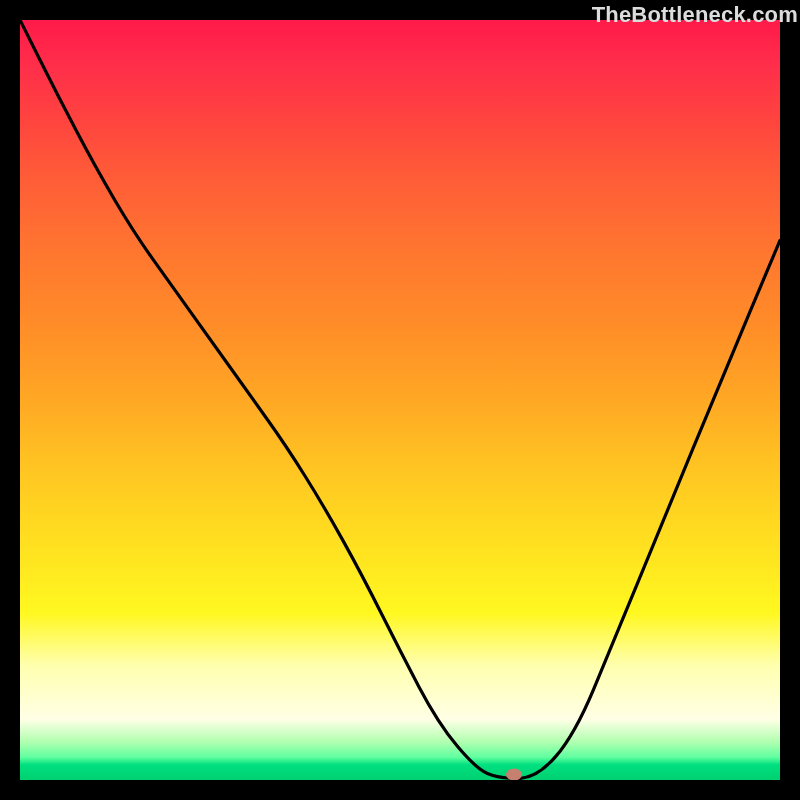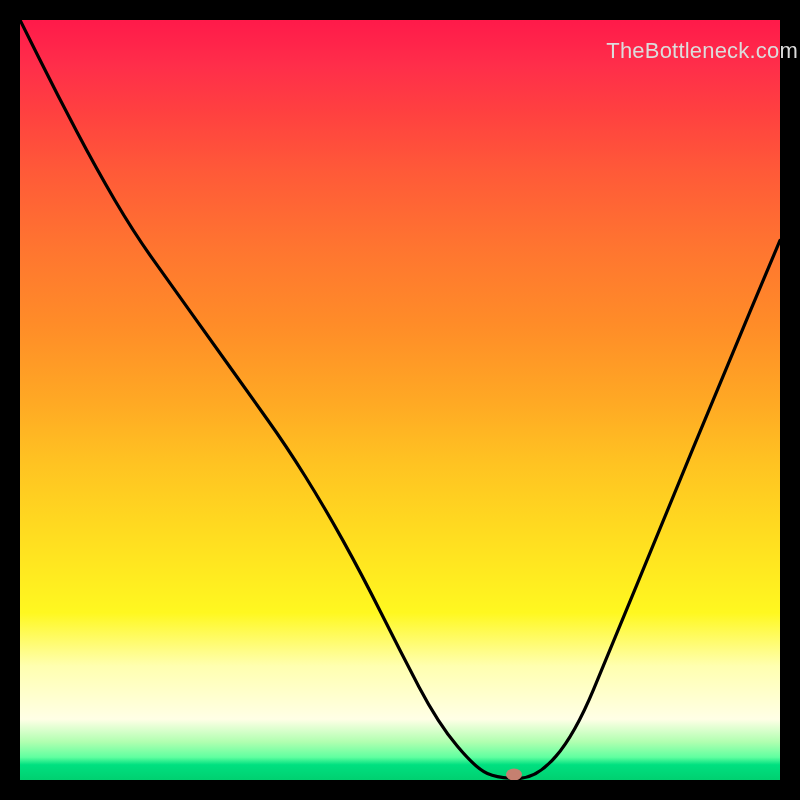--- a/index.html
+++ b/index.html
@@ -44,23 +44,22 @@
       #00d070 100%
     );
   }
   .watermark {
     position: absolute;
     top: 2px;
     right: 2px;
     font-family: Arial, sans-serif;
     font-size: 22px;
     color: #dcdcdc;
-    font-weight: 400;
+    font-weight: 700;
     letter-spacing: 0.2px;
-    margin-top: 36px;
   }
   svg.overlay {
     position: absolute;
     left: 20px;
     top: 20px;
     width: 760px;
     height: 760px;
     pointer-events: none;
   }
   svg path.curve {

